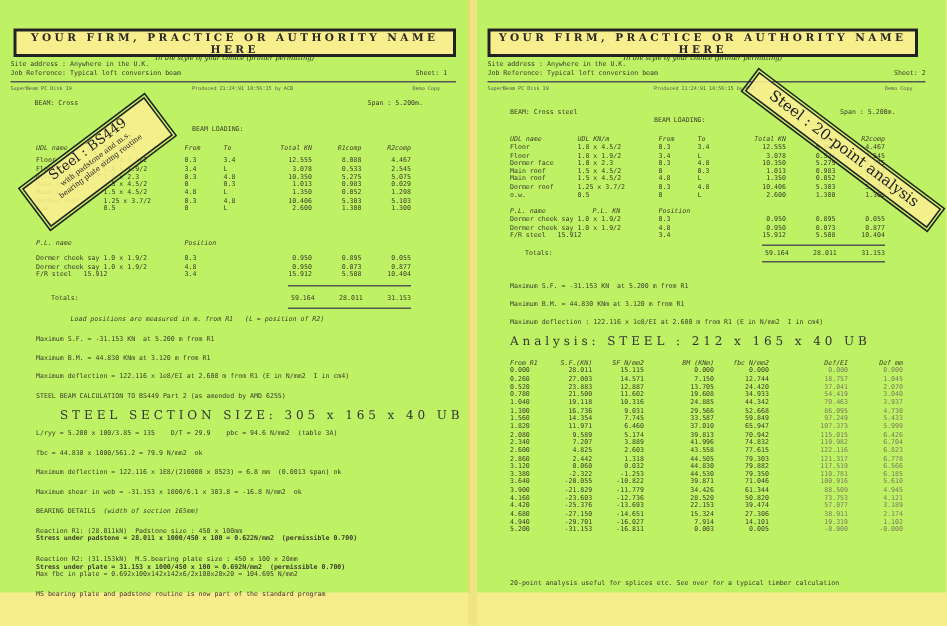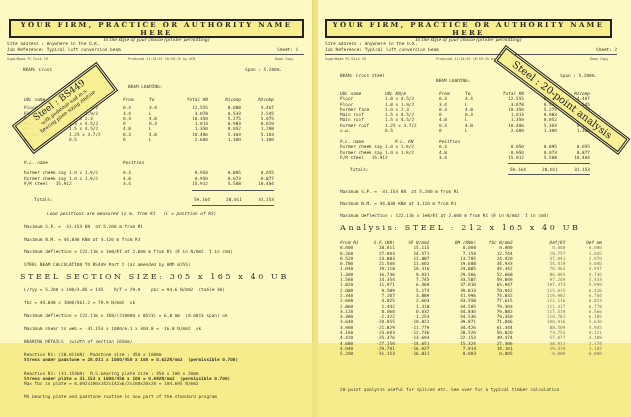--- a/index.html
+++ b/index.html
@@ -1,18 +1,18 @@
 <!DOCTYPE html>
 <html><head>
 <meta charset="utf-8">
 <style>
   html, body { margin:0; padding:0; }
   body { width:631px; height:417px; background:#f6ec8c; position:relative; overflow:hidden;
          font-family:"DejaVu Sans Mono", monospace; color:#3a3a2a; }
-  .page { position:absolute; top:0; height:343px; background:#fef9c3; }
+  .page { position:absolute; top:0; height:395px; background:#bef264; }
   .p1 { left:0; width:312px; border-right:1px solid #e4d877; }
   .p2 { left:318px; width:313px; }
   .gutter { position:absolute; left:312px; top:0; width:6px; height:417px; background:#efe384; }
   .banner { position:absolute; top:19px; height:15px; border:2px solid #222; background:#f8ee8e; text-align:center; }
   .banner .t1 { font-family:"DejaVu Serif", serif; font-size:7px; letter-spacing:2.3px; font-weight:bold; line-height:8px; color:#2a2a22; }
   .banner .t2 { font-family:"DejaVu Serif", serif; font-size:4.5px; font-style:italic; line-height:6px; color:#2a2a22; }
   .tx { position:absolute; font-size:4.4px; line-height:5.4px; white-space:pre; color:#3a3a2a; }
   .sm { font-size:3.4px; color:#555; }
   .it { font-style:italic; }
   .hr { position:absolute; height:0; border-top:1px solid #555; }
@@ -171,21 +171,21 @@
         </tr>
   </tbody>
     </table>
   <div class="hr" style="left:192px;top:205px;width:82px;"></div>
 
   <div class="tx it" style="left:47px;top:211px;">Load positions are measured in m. from R1   (L = position of R2)</div>
   <div class="tx" style="left:24px;top:224px;">Maximum S.F. = -31.153 KN  at 5.200 m from R1</div>
   <div class="tx" style="left:24px;top:237px;">Maximum B.M. = 44.830 KNm at 3.120 m from R1</div>
   <div class="tx" style="left:24px;top:249px;">Maximum deflection = 122.116 x 1e8/EI at 2.600 m from R1 (E in N/mm2  I in cm4)</div>
   <div class="tx" style="left:24px;top:262px;">STEEL BEAM CALCULATION TO BS449 Part 2 (as amended by AMD 6255)</div>
-  <div class="big" style="left:20px;top:272px;">STEEL SECTION SIZE: 305 x 165 x 40 UB</div>
+  <div class="big" style="left:40px;top:272px;">STEEL SECTION SIZE: 305 x 165 x 40 UB</div>
   <div class="tx" style="left:24px;top:287px;">L/ryy = 5.200 x 100/3.85 = 135    D/T = 29.9    pbc = 94.6 N/mm2  (table 3A)</div>
   <div class="tx" style="left:24px;top:300px;">fbc = 44.830 x 1000/561.2 = 79.9 N/mm2  ok</div>
   <div class="tx" style="left:24px;top:313px;">Maximum deflection = 122.116 x 1E8/(210000 x 8523) = 6.8 mm  (0.0013 span) ok</div>
   <div class="tx" style="left:24px;top:326px;">Maximum shear in web = -31.153 x 1000/6.1 x 303.8 = -16.8 N/mm2  ok</div>
   <div class="tx" style="left:24px;top:339px;"><span>BEARING DETAILS</span>  <span class="it">(width of section 165mm)</span></div>
   <div class="tx" style="left:24px;top:352px;">Reaction R1: (28.011kN)  Padstone size : 450 x 100mm</div>
   <div class="tx" style="left:24px;top:357px;font-weight:bold">Stress under padstone = 28.011 x 1000/450 x 100 = 0.622N/mm2  (permissible 0.700)</div>
   <div class="tx" style="left:24px;top:371px;">Reaction R2: (31.153kN)  M.S.bearing plate size : 450 x 100 x 20mm</div>
   <div class="tx" style="left:24px;top:376px;font-weight:bold">Stress under plate = 31.153 x 1000/450 x 100 = 0.692N/mm2  (permissible 0.700)</div>
   <div class="tx" style="left:24px;top:381px;">Max fbc in plate = 0.692x100x142x142x6/2x100x20x20 = 104.695 N/mm2</div>

